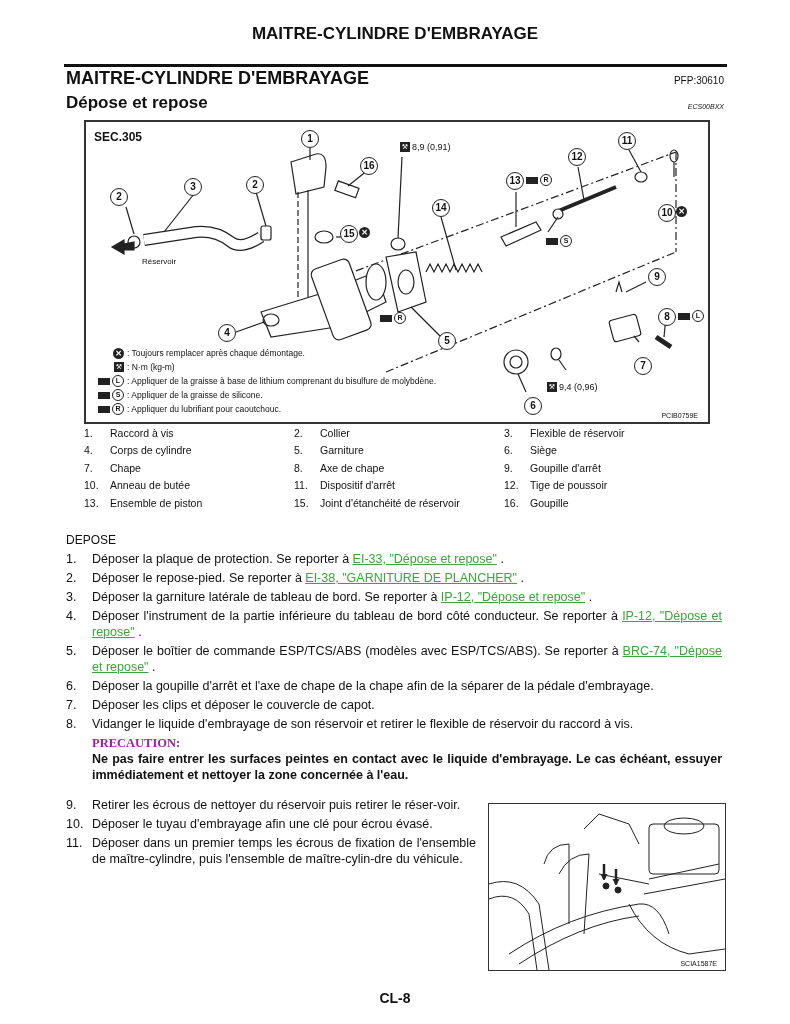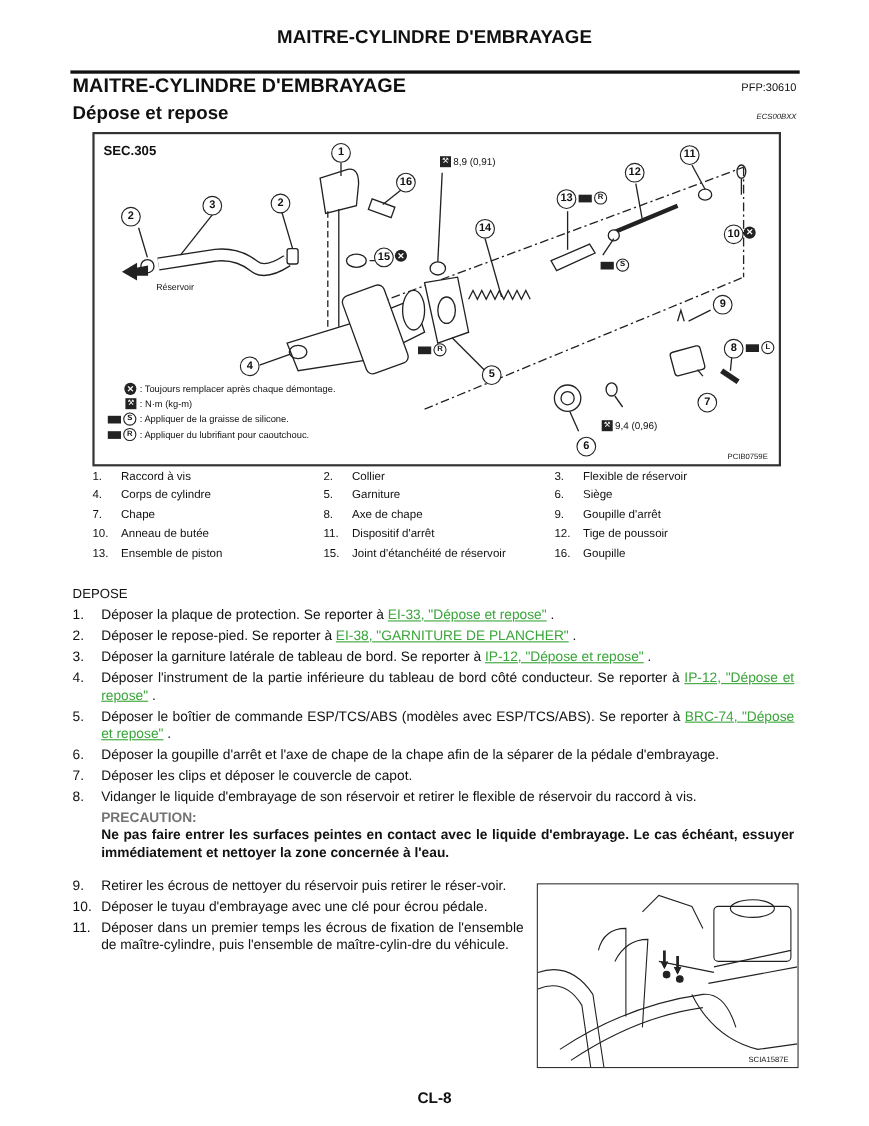--- a/index.html
+++ b/index.html
@@ -30,21 +30,21 @@
   .parts-grid { display:grid; grid-template-columns:210px 210px 210px; }
   .part { display:flex; height:17.5px; align-items:center; }
   .part-num { width:26px; }
 
   .depose-title { position:absolute; top:533px; left:66px; font-weight:normal; font-size:12px; }
   .steps { position:absolute; top:551px; left:66px; width:656px; font-size:12.5px; line-height:16px; }
   .step { display:flex; margin-bottom:3px; }
   .step-num { width:26px; flex-shrink:0; }
   .step-text { flex:1; text-align:justify; }
   .link { color:#3aa53a; text-decoration:underline; }
-  .precaution-label { color:#737373; font-weight:bold; margin-left:26px; }
+  .precaution-label { color:#a21caf; font-weight:bold; margin-left:26px;font-family:Liberation Serif, serif; }
   .precaution-text { font-weight:bold; margin-left:26px; text-align:justify; }
 
   .steps2 { position:absolute; top:797px; left:66px; width:410px; font-size:12.5px; line-height:16px; }
   .photo { position:absolute; top:803px; left:488px; width:238px; height:168px; border:1.5px solid #333; box-sizing:border-box; background:#fff; overflow:hidden; }
   .photo-code { position:absolute; bottom:3px; right:8px; font-size:7px; }
   .page-num { position:absolute; top:990px; left:0; width:790px; text-align:center; font-weight:bold; font-size:14px; }
 </style>
 </head>
 <body>
 
@@ -190,20 +190,27 @@
     </div>
     <div class="legend-row">
       <span class="legend-sym">
           <span class="torque-icon">⚒</span>
         </span>
       <span>: N·m (kg-m)</span>
     </div>
     <div class="legend-row">
       <span class="legend-sym">
           <span class="grease-icon"></span>
+          <span class="circ-letter">L</span>
+        </span>
+      <span>: Appliquer de la graisse à base de lithium comprenant du bisulfure de molybdène.</span>
+    </div>
+    <div class="legend-row">
+      <span class="legend-sym">
+          <span class="grease-icon"></span>
           <span class="circ-letter">S</span>
         </span>
       <span>: Appliquer de la graisse de silicone.</span>
     </div>
     <div class="legend-row">
       <span class="legend-sym">
           <span class="grease-icon"></span>
           <span class="circ-letter">R</span>
         </span>
       <span>: Appliquer du lubrifiant pour caoutchouc.</span>
@@ -319,21 +326,21 @@
 </div>
 
 <div class="steps2">
   <div id="steps2-list">
       <div class="step">
         <span class="step-num">9.</span>
         <span class="step-text"><span>Retirer les écrous de nettoyer du réservoir puis retirer le réser-voir.</span></span>
       </div>
       <div class="step">
         <span class="step-num">10.</span>
-        <span class="step-text"><span>Déposer le tuyau d'embrayage avec une clé pour écrou pédale.</span></span>
+        <span class="step-text"><span>Déposer le tuyau d'embrayage afin une clé pour écrou évasé.</span></span>
       </div>
       <div class="step">
         <span class="step-num">11.</span>
         <span class="step-text"><span>Déposer dans un premier temps les écrous de fixation de l'ensemble de maître-cylindre, puis l'ensemble de maître-cylin-dre du véhicule.</span></span>
       </div>
     </div>
 </div>
 
 <div class="photo">
   <svg width="236" height="166" stroke="#222" fill="none" stroke-width="1">

